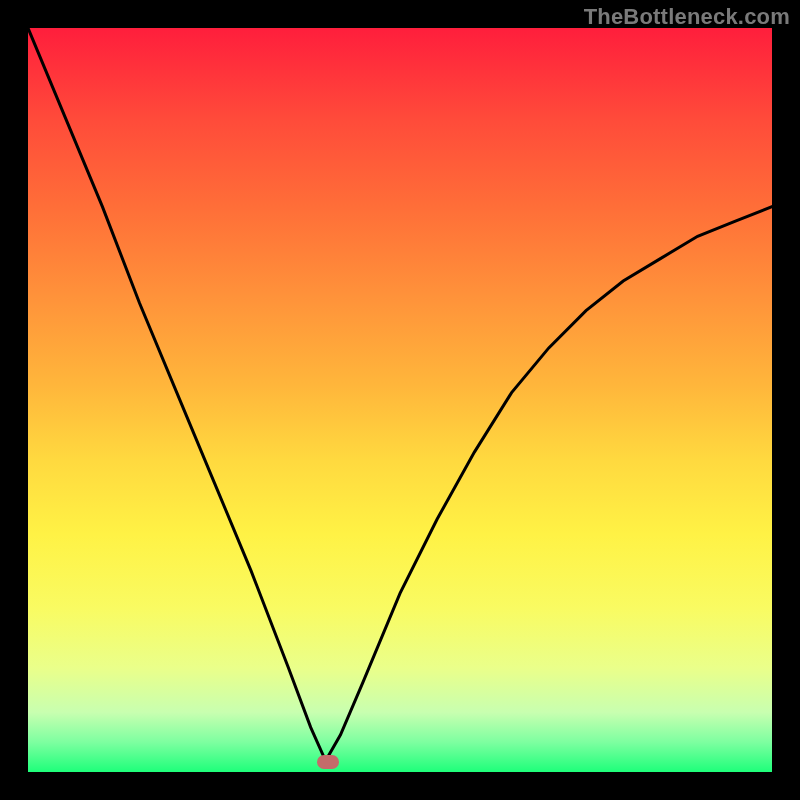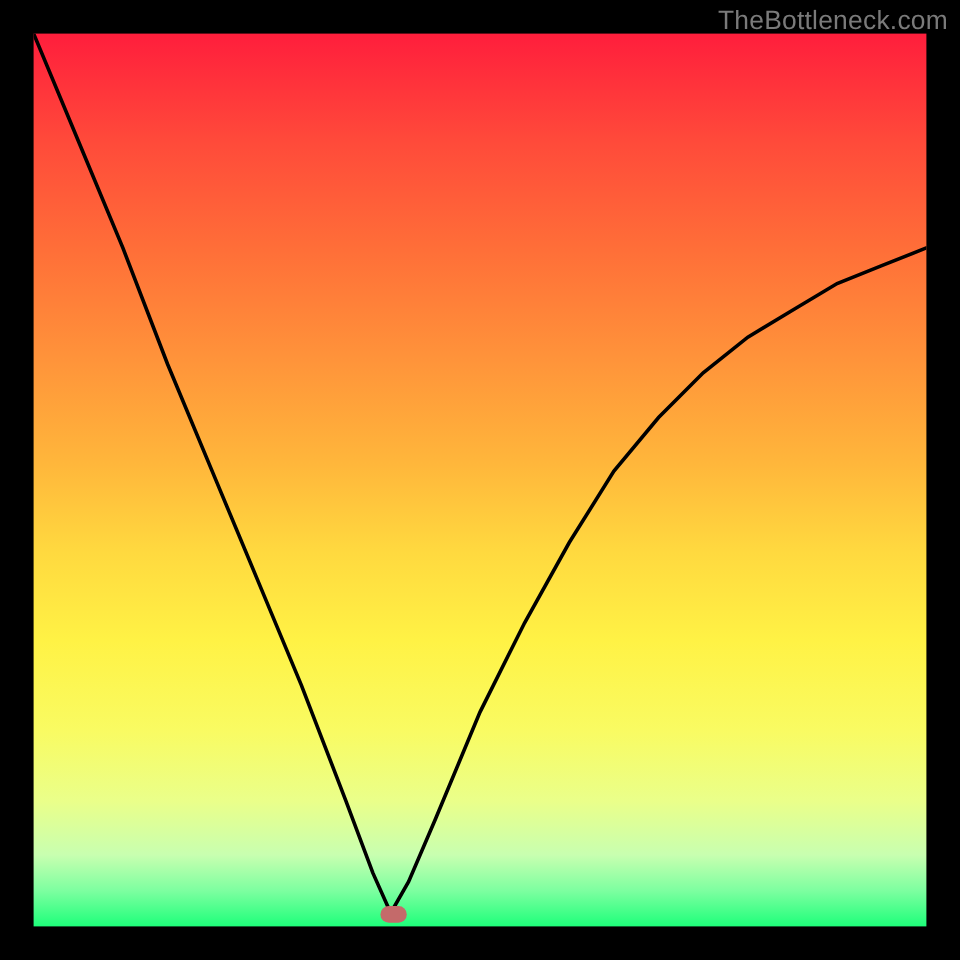--- a/index.html
+++ b/index.html
@@ -10,21 +10,21 @@
     background: #000;
     position: relative;
   }
   .watermark {
     position: absolute;
     top: 4px;
     right: 10px;
     color: #7a7a7a;
     font-family: Arial, Helvetica, sans-serif;
     font-size: 22px;
-    font-weight: 400;
+    font-weight: 700;
     letter-spacing: 0.2px;
   }
   .plot-area {
     position: absolute;
     left: 28px;
     top: 28px;
     width: 744px;
     height: 744px;
     background: linear-gradient(to bottom,
       #ff1e3c 0%,

